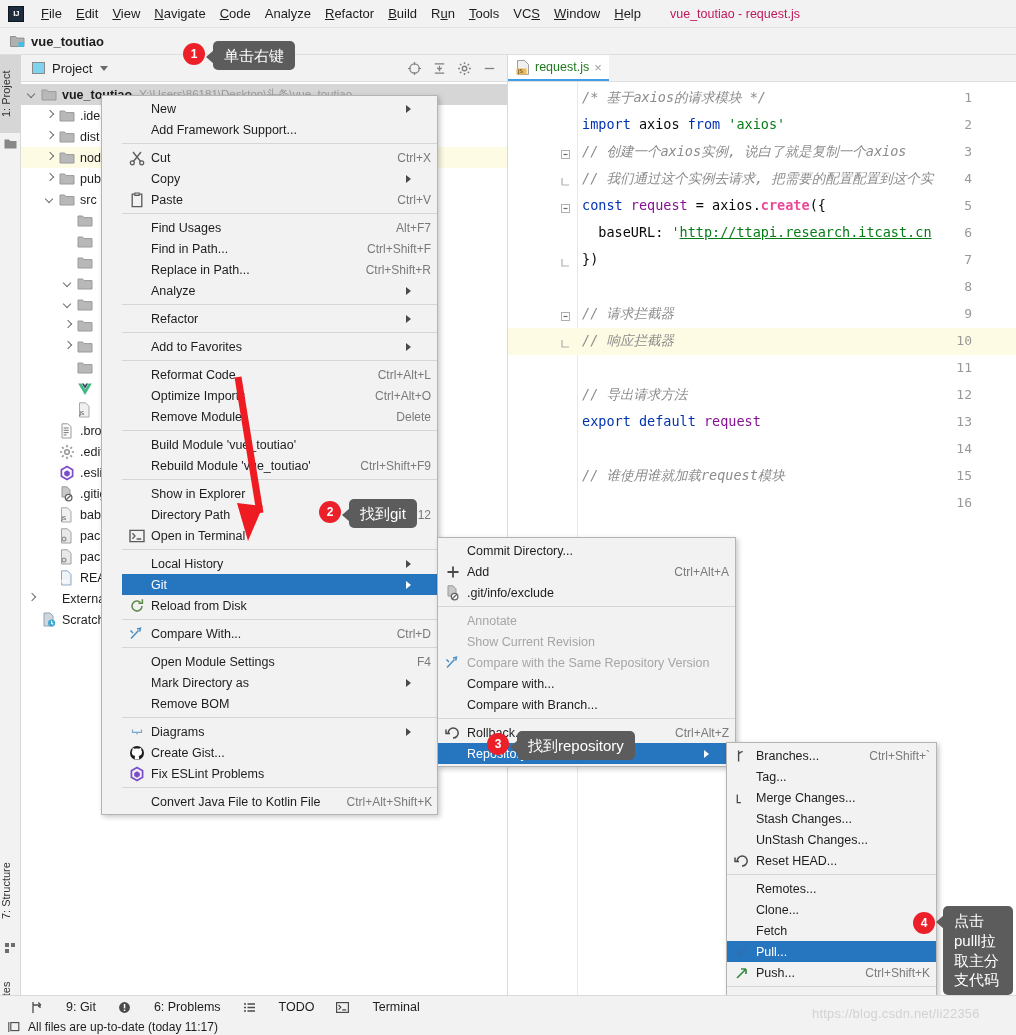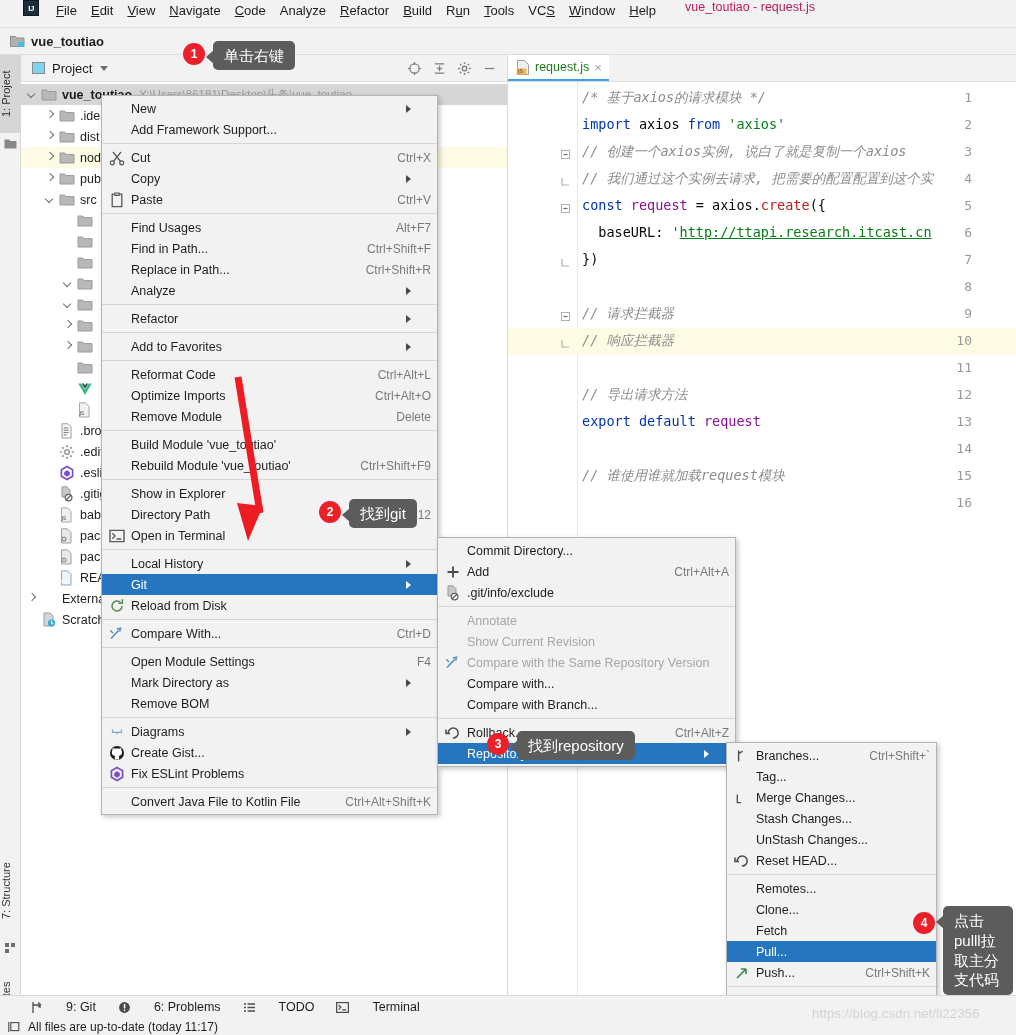--- a/index.html
+++ b/index.html
@@ -11,23 +11,22 @@
     font-family: "Liberation Sans", sans-serif;
     font-size: 12px;
     color: #1d1d1d;
     -webkit-font-smoothing: antialiased;
   }
   #app { position: relative; width: 1016px; height: 1035px; background: #ffffff; }
 
   
   .menubar {
     position: absolute; left: 0; top: 0; width: 1016px; height: 28px;
-    background: #f2f2f2; display: flex; 
+    background: #f2f2f2; display: flex; align-items: center;
     border-bottom: 1px solid #e3e3e3;
-    padding-left: 15px;
   }
   .ij-logo {
     width: 16px; height: 16px; margin-left: 8px; margin-right: 10px;
     background: #1d2d3e; color: #fff; font-size: 8px; font-weight: bold;
     display: flex; align-items: center; justify-content: center;
     border: 1px solid #0e1720; letter-spacing: -0.5px;
   }
   .menubar-item {
     padding: 3px 7px; font-size: 13px; color: #1d1d1d; cursor: default; white-space: nowrap;
   }
@@ -118,21 +117,21 @@
   .code { position: relative; height: 913px; background: #ffffff; overflow: hidden;
           font-family: "DejaVu Sans Mono", monospace; font-size: 13.5px; }
   .ln { position: absolute; right: 44px; color: #999999; font-size: 13px; font-family: "DejaVu Sans Mono", monospace; }
   .fold { position: absolute; left: 52px; width: 11px; height: 11px; }
   .code-line { position: absolute; left: 74px; white-space: pre; }
   .cl-hl { position: absolute; left: 0; width: 508px; height: 27px; background: #fdfbe4; }
   .vsep { position: absolute; left: 69px; top: 0; width: 1px; height: 100%; background: #e8e8e8; }
   .c-comment { color: #8c8c8c; font-style: italic; }
   .c-kw { color: #0033b3; }
   .c-str { color: #067d17; }
-  .c-fn { color: #b91c1c; }
+  .c-fn { color: #ec4899; font-weight: bold; }
   .c-var { color: #871094; }
   .c-plain { color: #080808; }
   .c-link { color: #067d17; text-decoration: underline; }
 
   
   .menu {
     position: absolute; background: #f2f2f2; border: 1px solid #b4b4b4;
     box-shadow: 2px 2px 5px rgba(0,0,0,.22); font-size: 12.5px; padding: 2px 0;
   }
   .mi { display: flex; align-items: center; height: 21px; padding: 0 6px 0 0; white-space: nowrap; position: relative; }
@@ -534,21 +533,21 @@
         <div class="code-line" style="top: 331px;"><span class="c-kw">export</span><span class="c-plain"> </span><span class="c-kw">default</span><span class="c-plain"> </span><span class="c-var">request</span></div>
         <div class="ln" style="top: 359px;">14</div>
         <div class="code-line" style="top: 358px;"></div>
         <div class="ln" style="top: 386px;">15</div>
         <div class="code-line" style="top: 385px;"><span class="c-comment">// 谁使用谁就加载request模块</span></div>
         <div class="ln" style="top: 413px;">16</div>
         <div class="code-line" style="top: 412px;"></div>
       </div>
   </div>
 
-  <div class="menu" id="ctx-menu" style="left:101px; top:95px; width:337px;">
+  <div class="menu" id="ctx-menu" style="left:101px; top:95px; width:337px;padding-left:20px;">
       <div class="mi">
         <span class="mi-ico"></span>
         <span class="mi-label">New</span>
         <span class="mi-arrow"></span>
       </div>
       <div class="mi">
         <span class="mi-ico"></span>
         <span class="mi-label">Add Framework Support...</span>
       </div>
       <div class="msep"></div>

